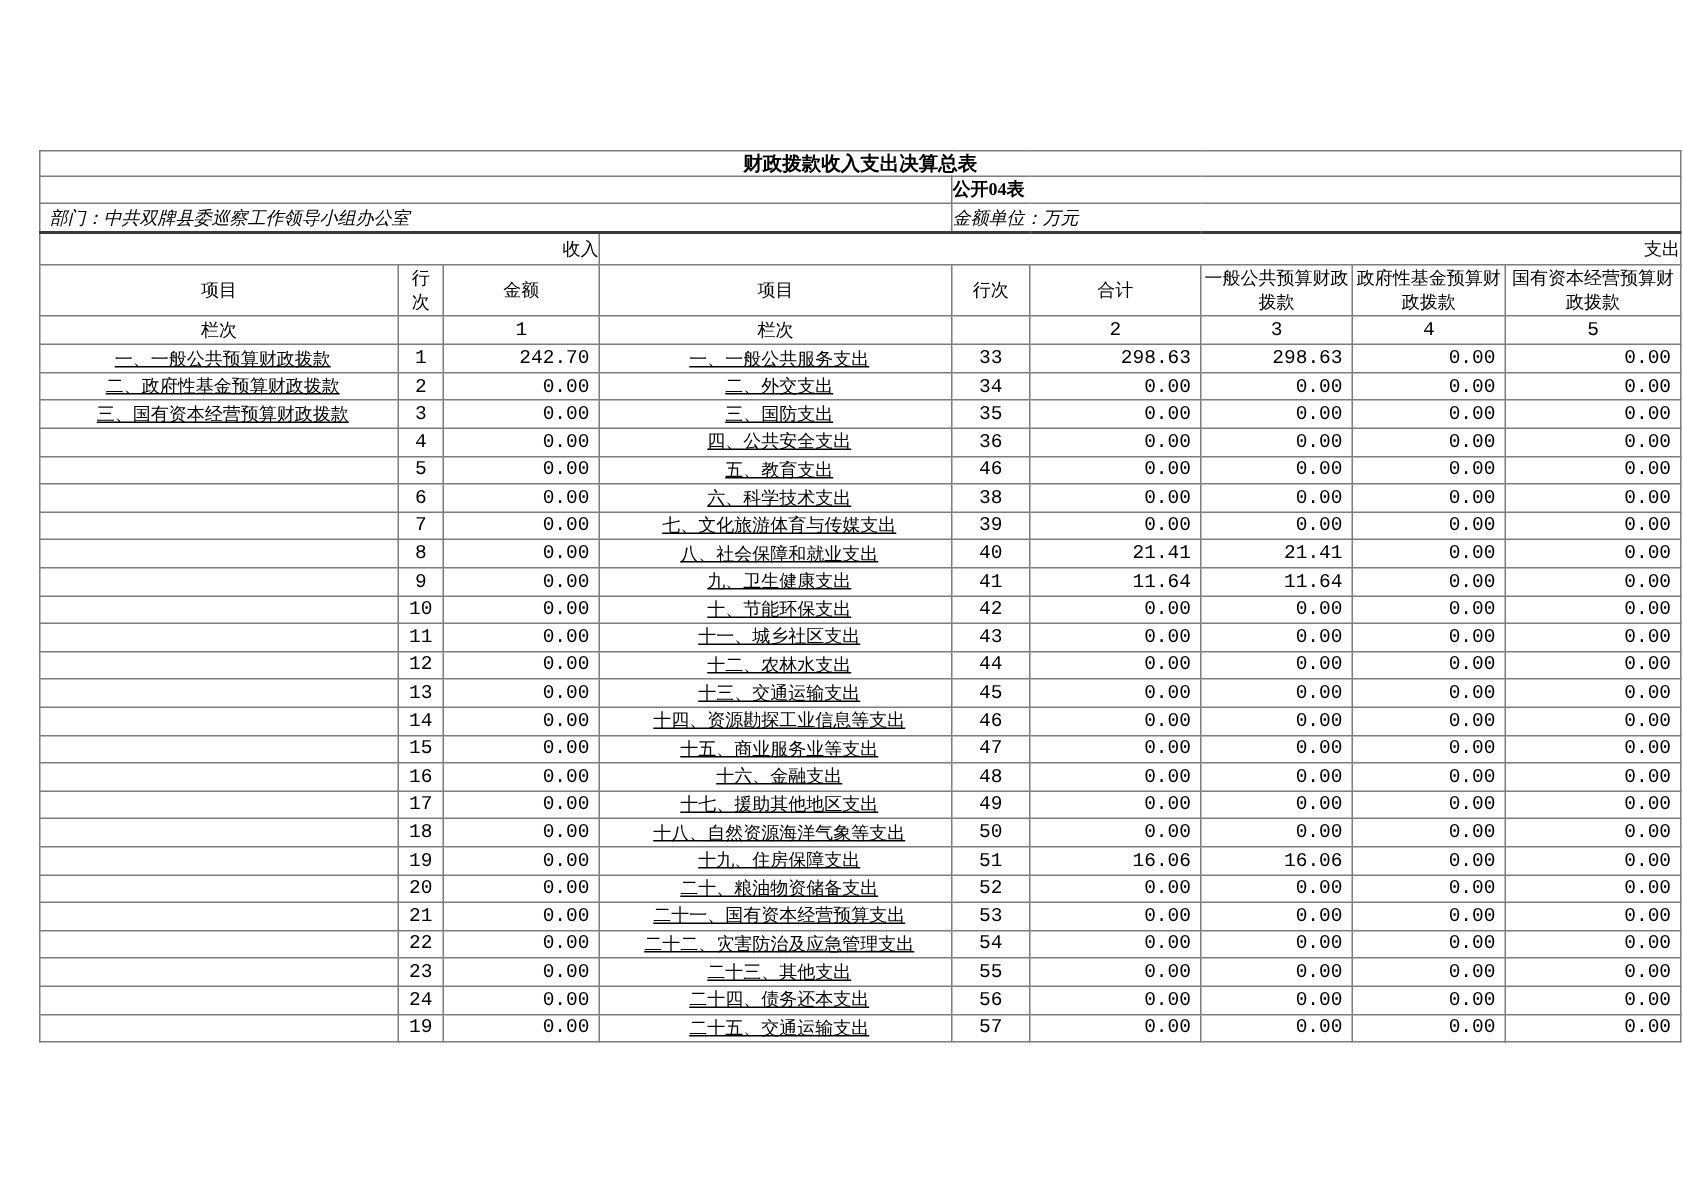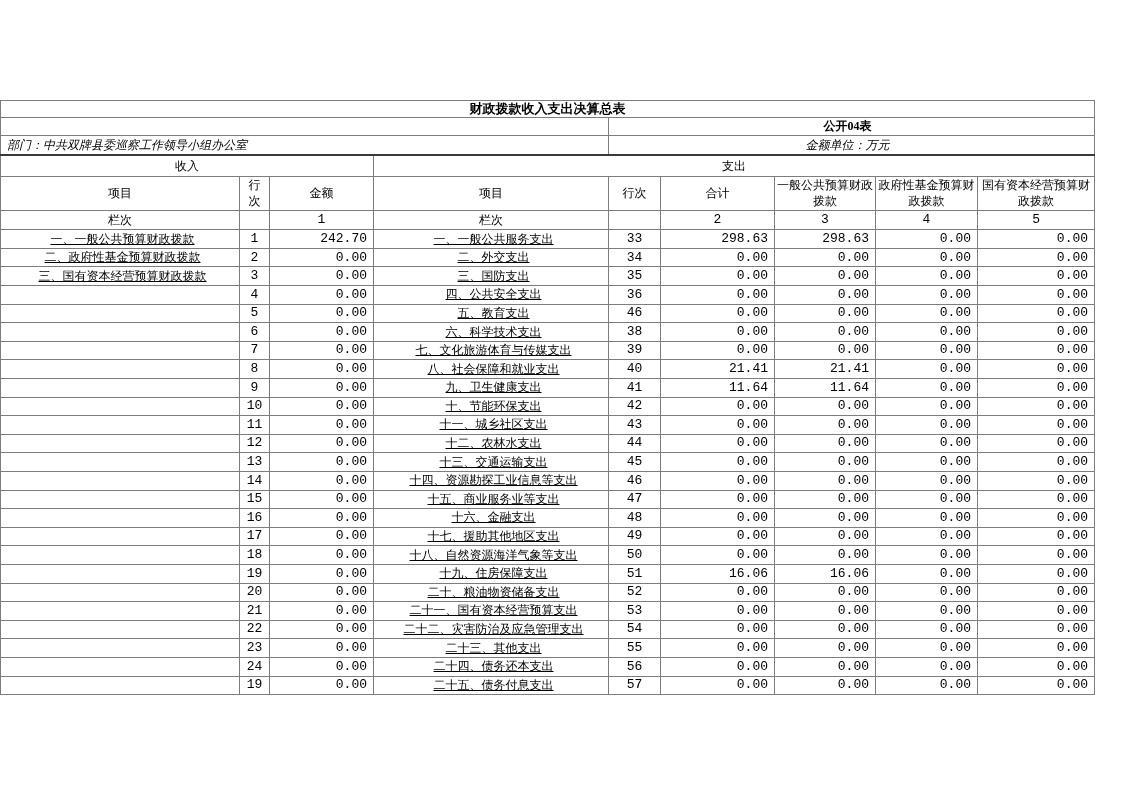--- a/index.html
+++ b/index.html
@@ -5,21 +5,21 @@
   html,body { margin:0; padding:0; background:#ffffff; }
   .page {
     position:relative;
     width:1122px; height:793px;
     background:#ffffff;
     font-family:"Liberation Serif","DejaVu Serif",serif;
     color:#000000;
     overflow:hidden;
   }
   table.report {
-    position:absolute; left:0; top:100px;
+    position:absolute; left:26px; top:100px;
     width:1094px;
     border-collapse:collapse;
     table-layout:fixed;
     border:1.5px solid #444444;
   }
   td {
     border:1px solid #7d7d7d;
     font-size:12px;
     line-height:1.25;
     padding:0;
@@ -28,29 +28,29 @@
   }
   
   tr.r-title td {
     height:15px;
     text-align:center;
     font-weight:bold;
     font-size:13px;
   }
   
   tr.r-code td { height:17px; }
-  tr.r-code td.right { text-align:center; font-weight:bold; padding-right:8px; }
+  tr.r-code td.right { text-align:left; font-weight:bold; padding-right:8px; }
   
   tr.r-dept td { height:18px;font-style:italic; }
   tr.r-dept td.left  { text-align:left;  padding-left:6px; }
-  tr.r-dept td.right { text-align:center; padding-right:8px; }
+  tr.r-dept td.right { text-align:left; padding-right:8px; }
   
   tr.r-section td {
     height:20px;
-    text-align:center;
+    text-align:right;
     border-top:2px solid #3a3a3a;
     margin-left:32px;
   }
   
   tr.r-head td { height:33px; text-align:center; line-height:1.3; }
   td.wrap2 { padding:0 8px; word-break:break-all; }
   
   tr.r-lanci td { height:18px; text-align:center;margin-left:18px; }
   .mono { font-family:"Liberation Mono","DejaVu Sans Mono",monospace; font-size:13px; }
   
@@ -384,21 +384,21 @@
           <td class="c-line">56</td>
           <td class="c-num">0.00</td>
           <td class="c-num">0.00</td>
           <td class="c-num">0.00</td>
           <td class="c-num">0.00</td>
         </tr>
         <tr>
           <td class="c-item"></td>
           <td class="c-line">19</td>
           <td class="c-num">0.00</td>
-          <td class="c-item">二十五、债务付息支出</td>
+          <td class="c-item">二十五、交通运输支出</td>
           <td class="c-line">57</td>
           <td class="c-num">0.00</td>
           <td class="c-num">0.00</td>
           <td class="c-num">0.00</td>
           <td class="c-num">0.00</td>
         </tr>
       </tbody>
   </table>
 </div>
 

